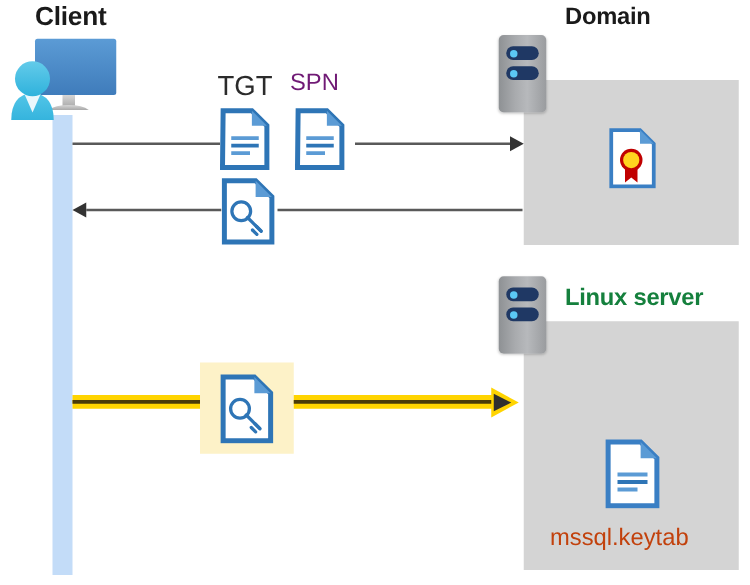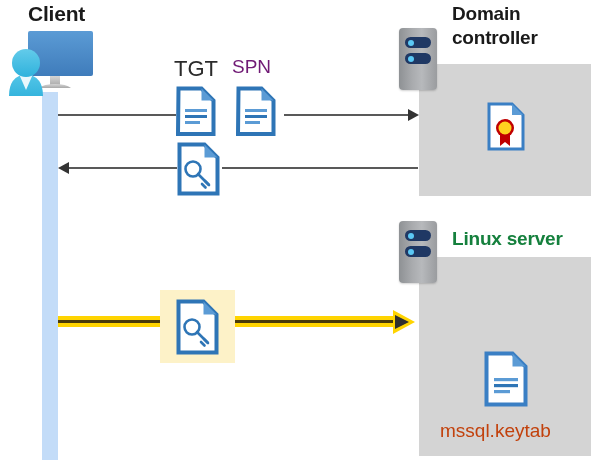--- a/index.html
+++ b/index.html
@@ -189,21 +189,20 @@
       <path d="M3 70 q0 -20 17 -22 q17 2 17 22 z" fill="url(#bodyGrad)"></path>
 
       <path d="M13 48 l7 16 l7 -16 q-7 -3 -14 0 z" fill="#eaf7fc"></path>
 
       <circle cx="20" cy="37" r="14" fill="url(#headGrad)"></circle>
     </svg>
   </div>
 
   <div class="abs title-dc">
     <div>Domain</div>
-    <div>controller</div>
   </div>
 
   <div class="abs panel panel-dc"></div>
 
   <div class="abs rack" style="left:399px; top:28px;">
     <div class="slot s1">
         <span class="led"></span>
       </div>
     <div class="slot s2">
         <span class="led"></span>

